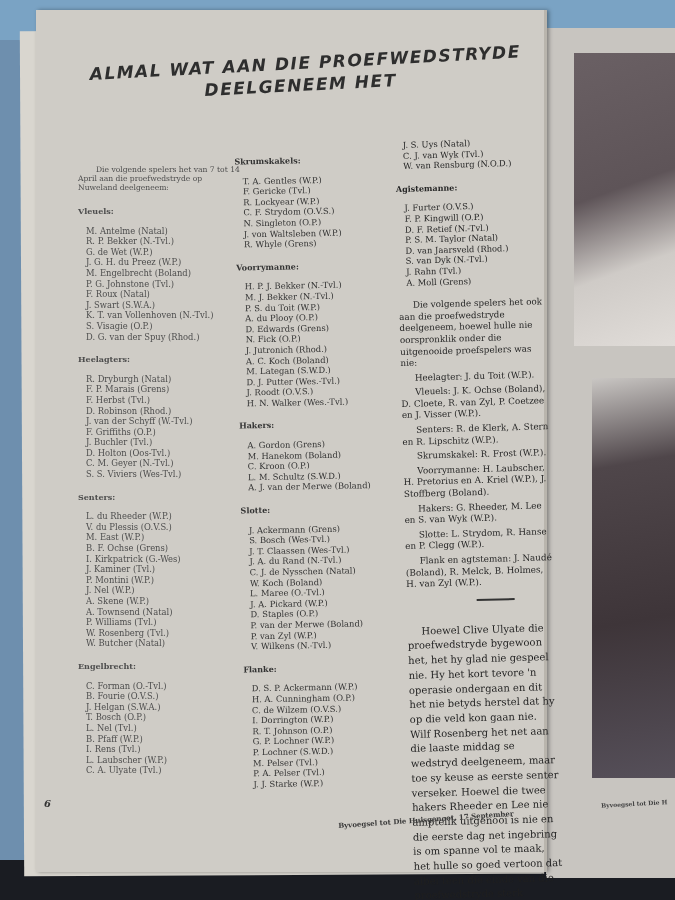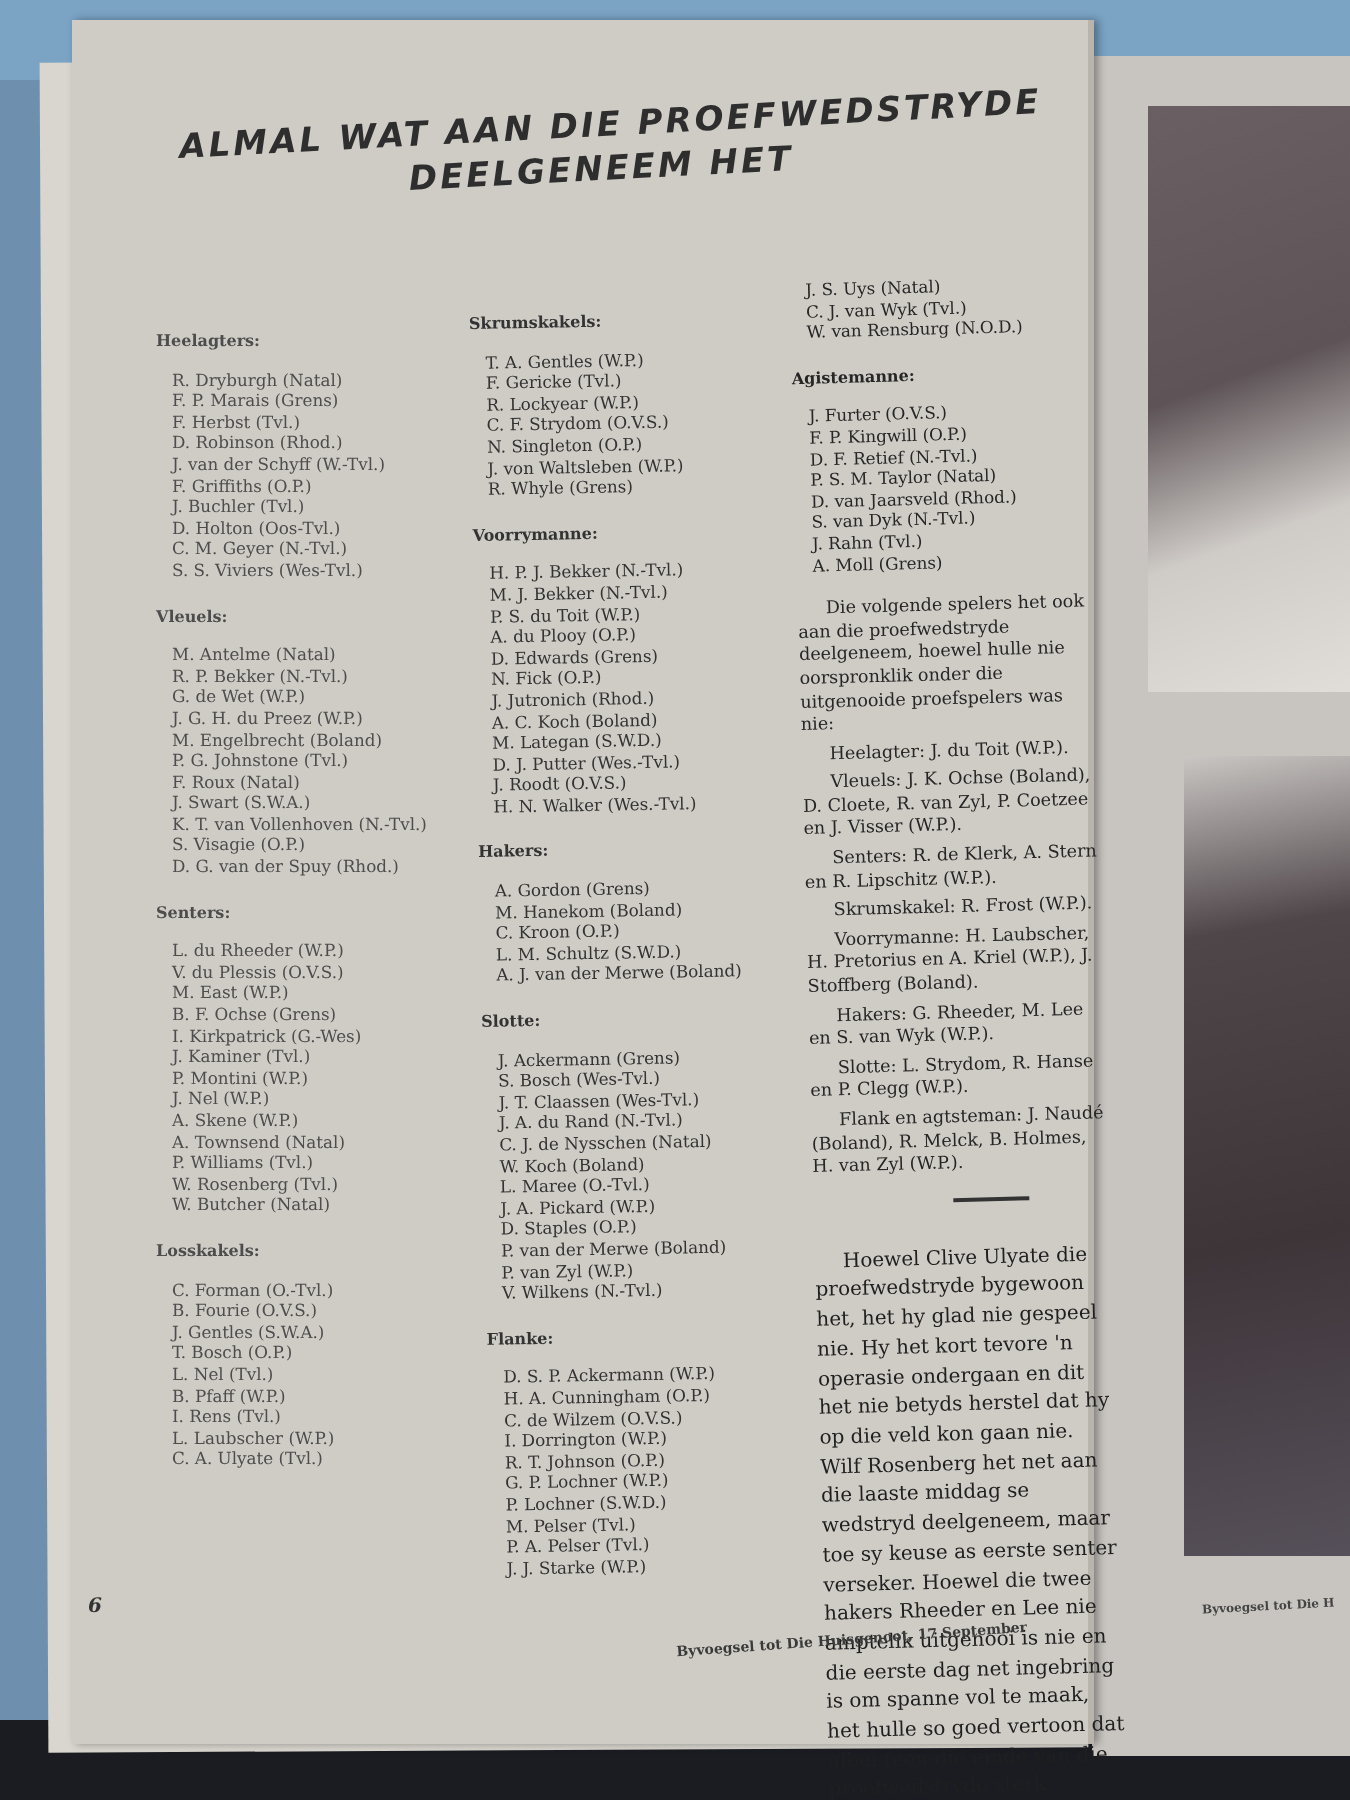--- a/index.html
+++ b/index.html
@@ -69,49 +69,50 @@
 </div>
 
 <div class="page"></div>
 
 <div class="title">
   <div>ALMAL WAT AAN DIE PROEFWEDSTRYDE</div>
   <div>DEELGENEEM HET</div>
 </div>
 
 <div class="col col-1">
-  <div>
-    <div class="heading">Heelagters:</div>
-    <ul class="list">
-        <li>R. Dryburgh (Natal)</li>
-        <li>F. P. Marais (Grens)</li>
-        <li>F. Herbst (Tvl.)</li>
-        <li>D. Robinson (Rhod.)</li>
-        <li>J. van der Schyff (W.-Tvl.)</li>
-        <li>F. Griffiths (O.P.)</li>
-        <li>J. Buchler (Tvl.)</li>
-        <li>D. Holton (Oos-Tvl.)</li>
-        <li>C. M. Geyer (N.-Tvl.)</li>
-        <li>S. S. Viviers (Wes-Tvl.)</li>
-      </ul>
-  </div>
+  <p class="intro">Die volgende spelers het van 7 tot 14 April aan die proefwedstryde op Nuweland deelgeneem:</p>
   <div>
     <div class="heading">Vleuels:</div>
     <ul class="list">
         <li>M. Antelme (Natal)</li>
         <li>R. P. Bekker (N.-Tvl.)</li>
         <li>G. de Wet (W.P.)</li>
         <li>J. G. H. du Preez (W.P.)</li>
         <li>M. Engelbrecht (Boland)</li>
         <li>P. G. Johnstone (Tvl.)</li>
         <li>F. Roux (Natal)</li>
         <li>J. Swart (S.W.A.)</li>
         <li>K. T. van Vollenhoven (N.-Tvl.)</li>
         <li>S. Visagie (O.P.)</li>
         <li>D. G. van der Spuy (Rhod.)</li>
+      </ul>
+  </div>
+  <div>
+    <div class="heading">Heelagters:</div>
+    <ul class="list">
+        <li>R. Dryburgh (Natal)</li>
+        <li>F. P. Marais (Grens)</li>
+        <li>F. Herbst (Tvl.)</li>
+        <li>D. Robinson (Rhod.)</li>
+        <li>J. van der Schyff (W.-Tvl.)</li>
+        <li>F. Griffiths (O.P.)</li>
+        <li>J. Buchler (Tvl.)</li>
+        <li>D. Holton (Oos-Tvl.)</li>
+        <li>C. M. Geyer (N.-Tvl.)</li>
+        <li>S. S. Viviers (Wes-Tvl.)</li>
       </ul>
   </div>
   <div>
     <div class="heading">Senters:</div>
     <ul class="list">
         <li>L. du Rheeder (W.P.)</li>
         <li>V. du Plessis (O.V.S.)</li>
         <li>M. East (W.P.)</li>
         <li>B. F. Ochse (Grens)</li>
         <li>I. Kirkpatrick (G.-Wes)</li>
@@ -119,25 +120,25 @@
         <li>P. Montini (W.P.)</li>
         <li>J. Nel (W.P.)</li>
         <li>A. Skene (W.P.)</li>
         <li>A. Townsend (Natal)</li>
         <li>P. Williams (Tvl.)</li>
         <li>W. Rosenberg (Tvl.)</li>
         <li>W. Butcher (Natal)</li>
       </ul>
   </div>
   <div>
-    <div class="heading">Losskakels:</div>
+    <div class="heading">Engelbrecht:</div>
     <ul class="list">
         <li>C. Forman (O.-Tvl.)</li>
         <li>B. Fourie (O.V.S.)</li>
-        <li>J. Gentles (S.W.A.)</li>
+        <li>J. Helgan (S.W.A.)</li>
         <li>T. Bosch (O.P.)</li>
         <li>L. Nel (Tvl.)</li>
         <li>B. Pfaff (W.P.)</li>
         <li>I. Rens (Tvl.)</li>
         <li>L. Laubscher (W.P.)</li>
         <li>C. A. Ulyate (Tvl.)</li>
       </ul>
   </div>
 </div>
 

